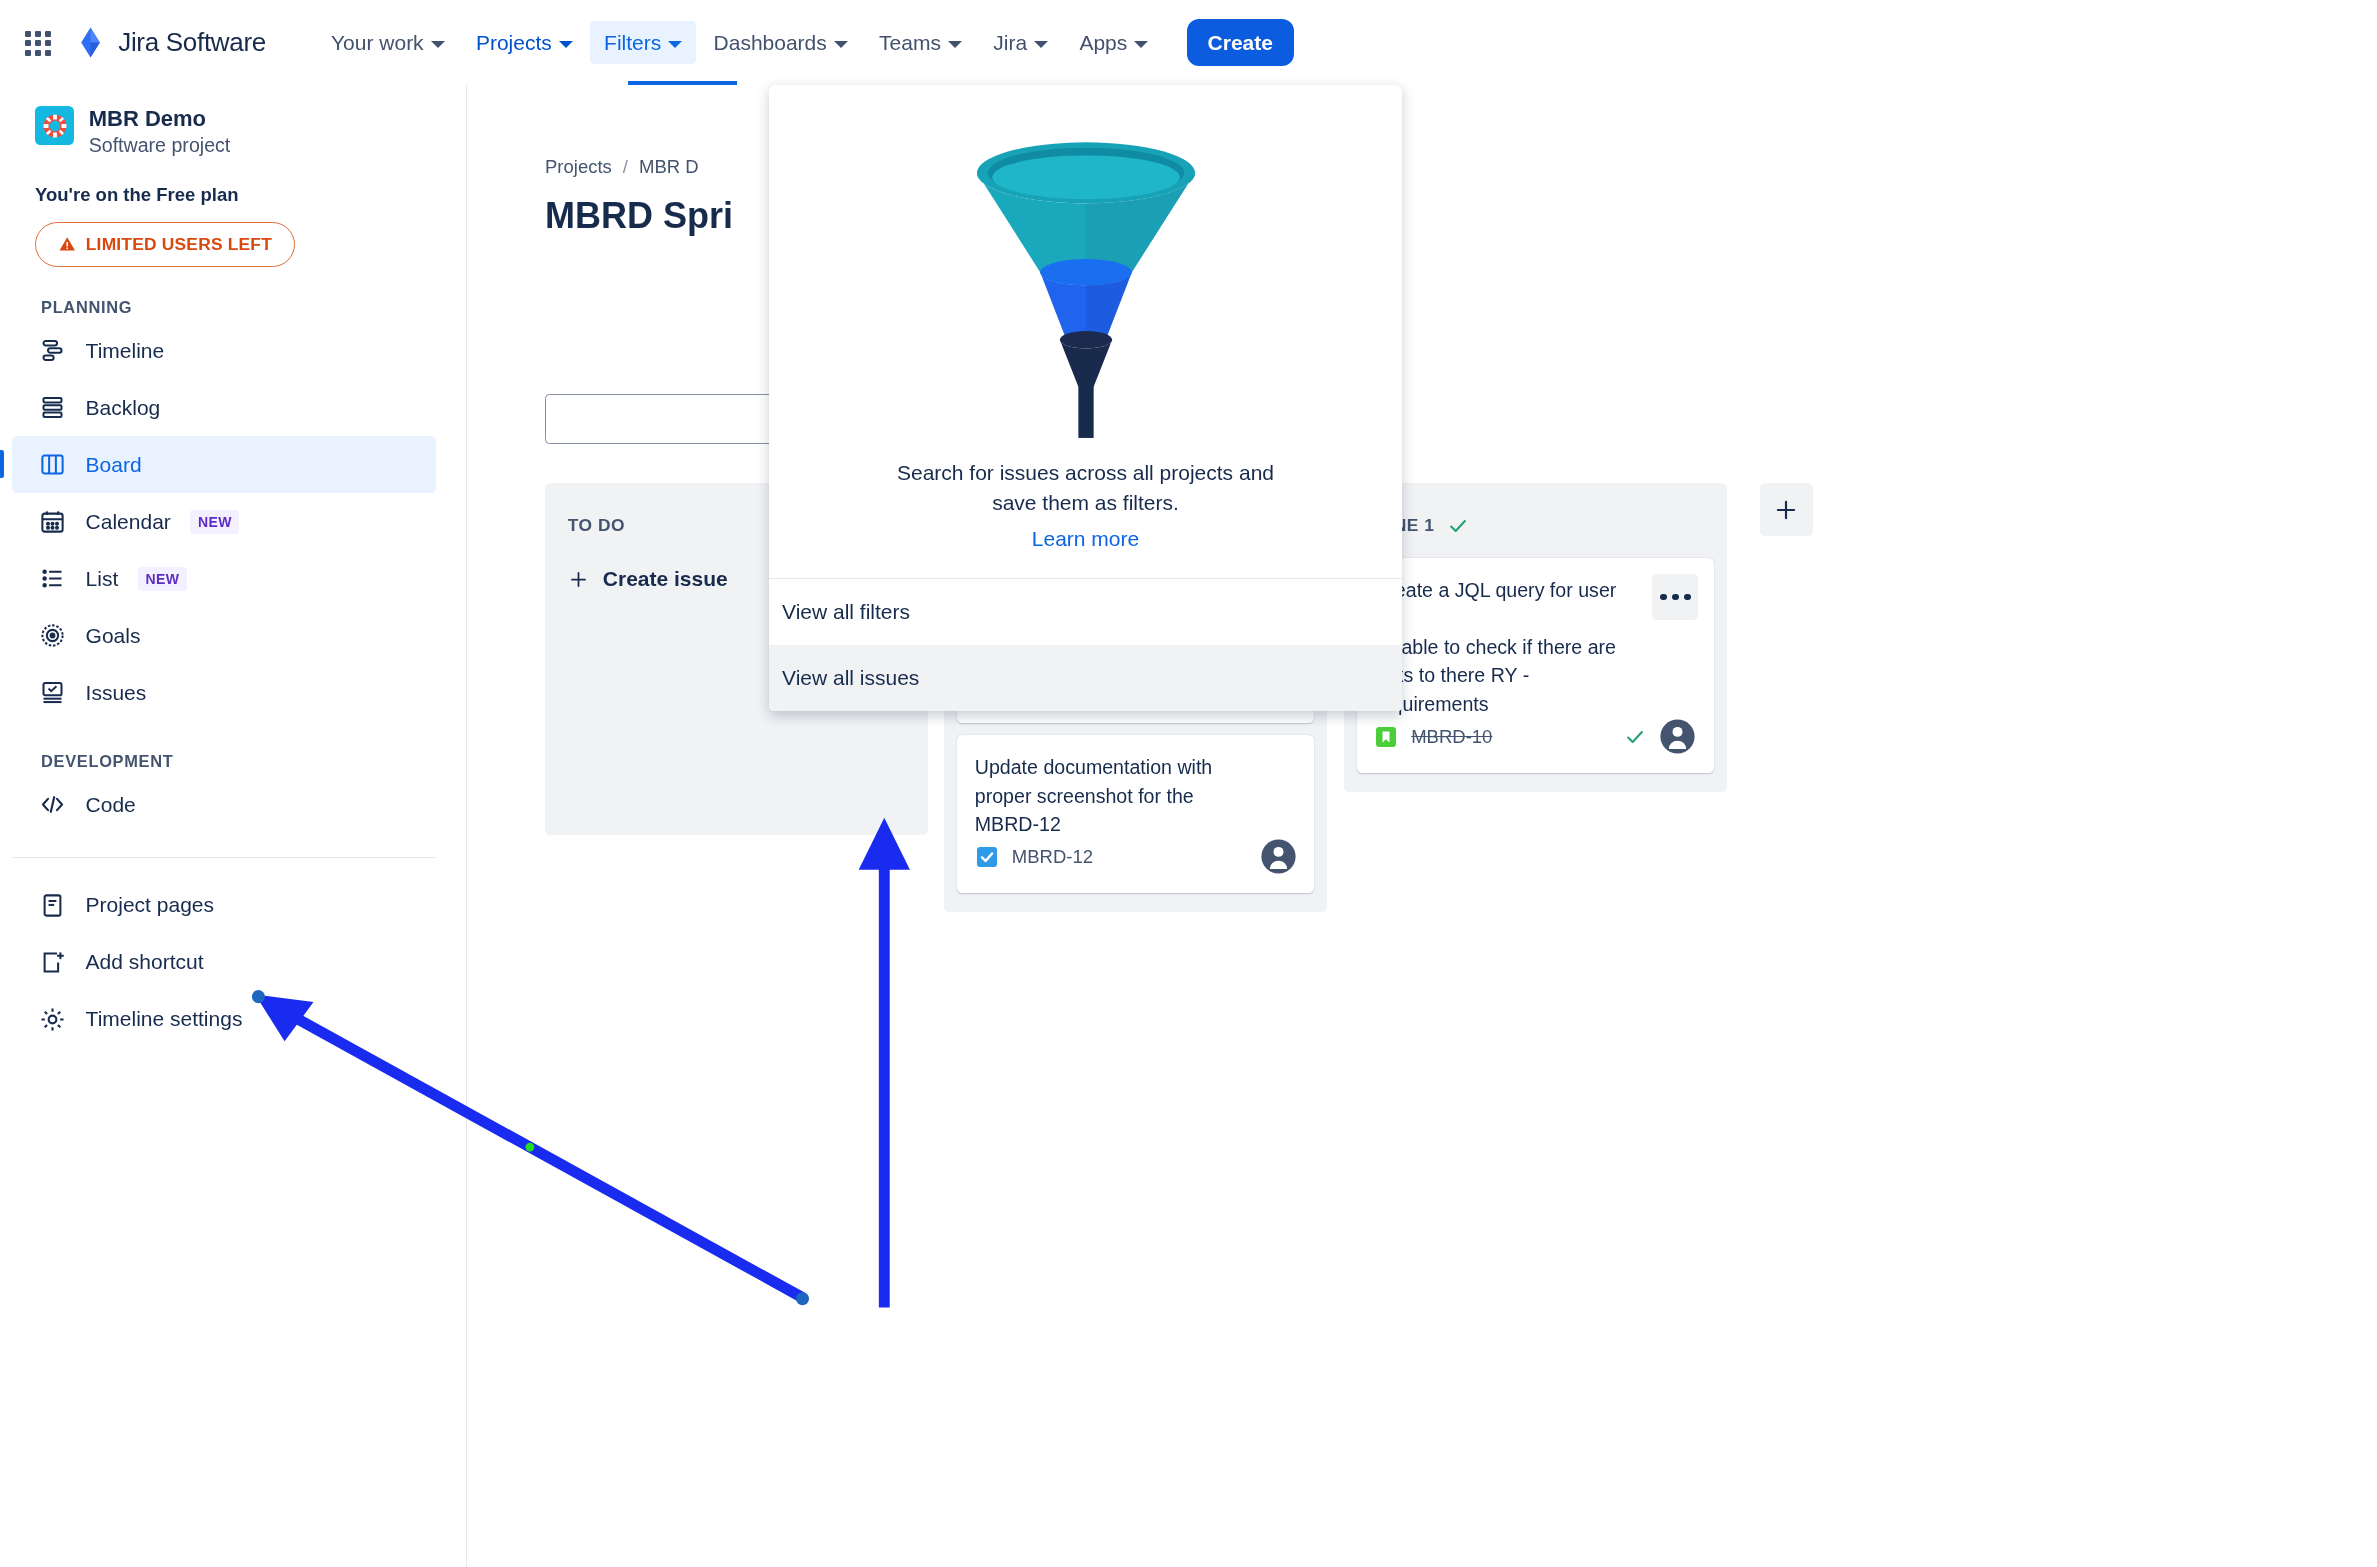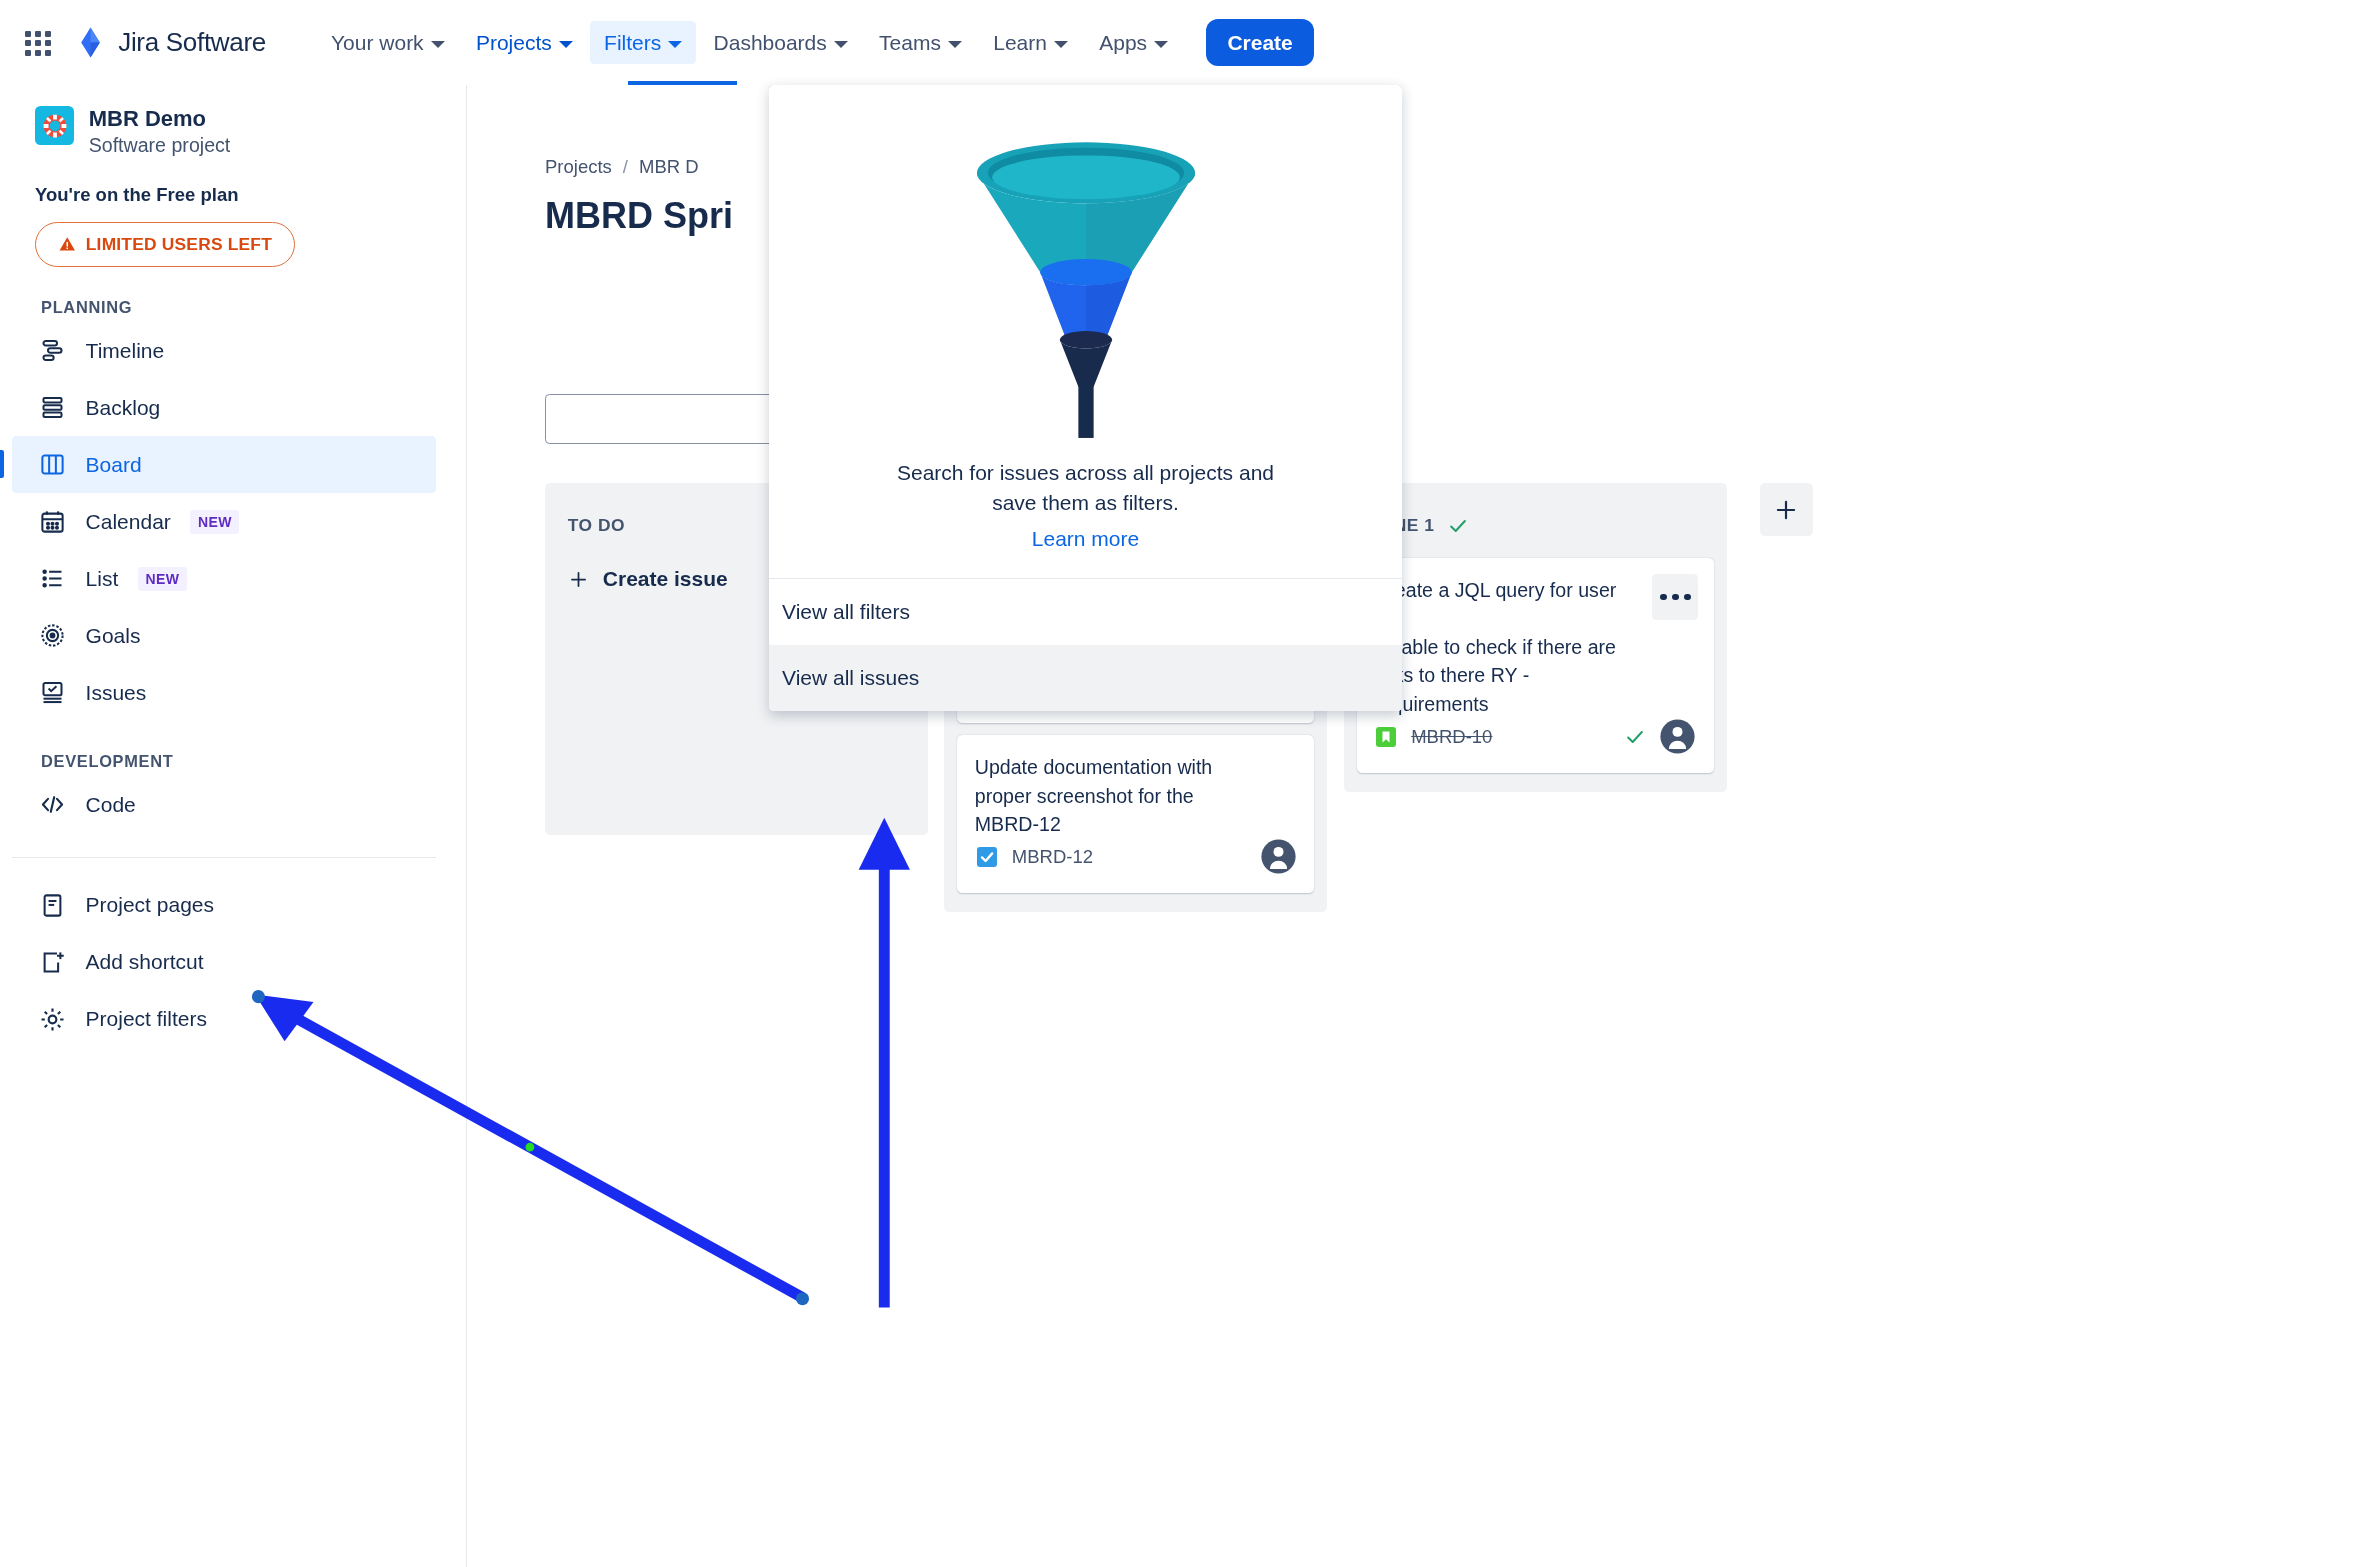--- a/index.html
+++ b/index.html
@@ -168,21 +168,21 @@
       </div>
       <div class="navitem">
         <span>Dashboards</span>
         <span class="caret"></span>
       </div>
       <div class="navitem">
         <span>Teams</span>
         <span class="caret"></span>
       </div>
       <div class="navitem">
-        <span>Learn</span>
+        <span>Jira</span>
         <span class="caret"></span>
       </div>
       <div class="navitem">
         <span>Apps</span>
         <span class="caret"></span>
       </div>
       <button class="create-btn">Create</button>
     </div>
     <div class="nav-underline"></div>
   </div>
@@ -324,21 +324,21 @@
           <line x1="16" y1="6" x2="22" y2="6"></line>
       </svg>
       <span class="lbl">Add shortcut</span>
     </div>
 
     <div class="navrow">
       <svg class="ic" viewBox="0 0 24 24" fill="none" stroke="#172b4d" stroke-width="1.9">
         <circle cx="12" cy="12" r="3.4"></circle>
         <path d="M12 2.2v3 M12 18.8v3 M2.2 12h3 M18.8 12h3 M5.1 5.1l2.1 2.1 M16.8 16.8l2.1 2.1 M18.9 5.1l-2.1 2.1 M7.2 16.8l-2.1 2.1"></path>
       </svg>
-      <span class="lbl">Project filters</span>
+      <span class="lbl">Timeline settings</span>
     </div>
   </div>
 
   <div class="main">
 
     <div class="crumbs">
       <a>Projects</a>
       <span class="sep">/</span>
       <a>MBR D</a>
     </div>

